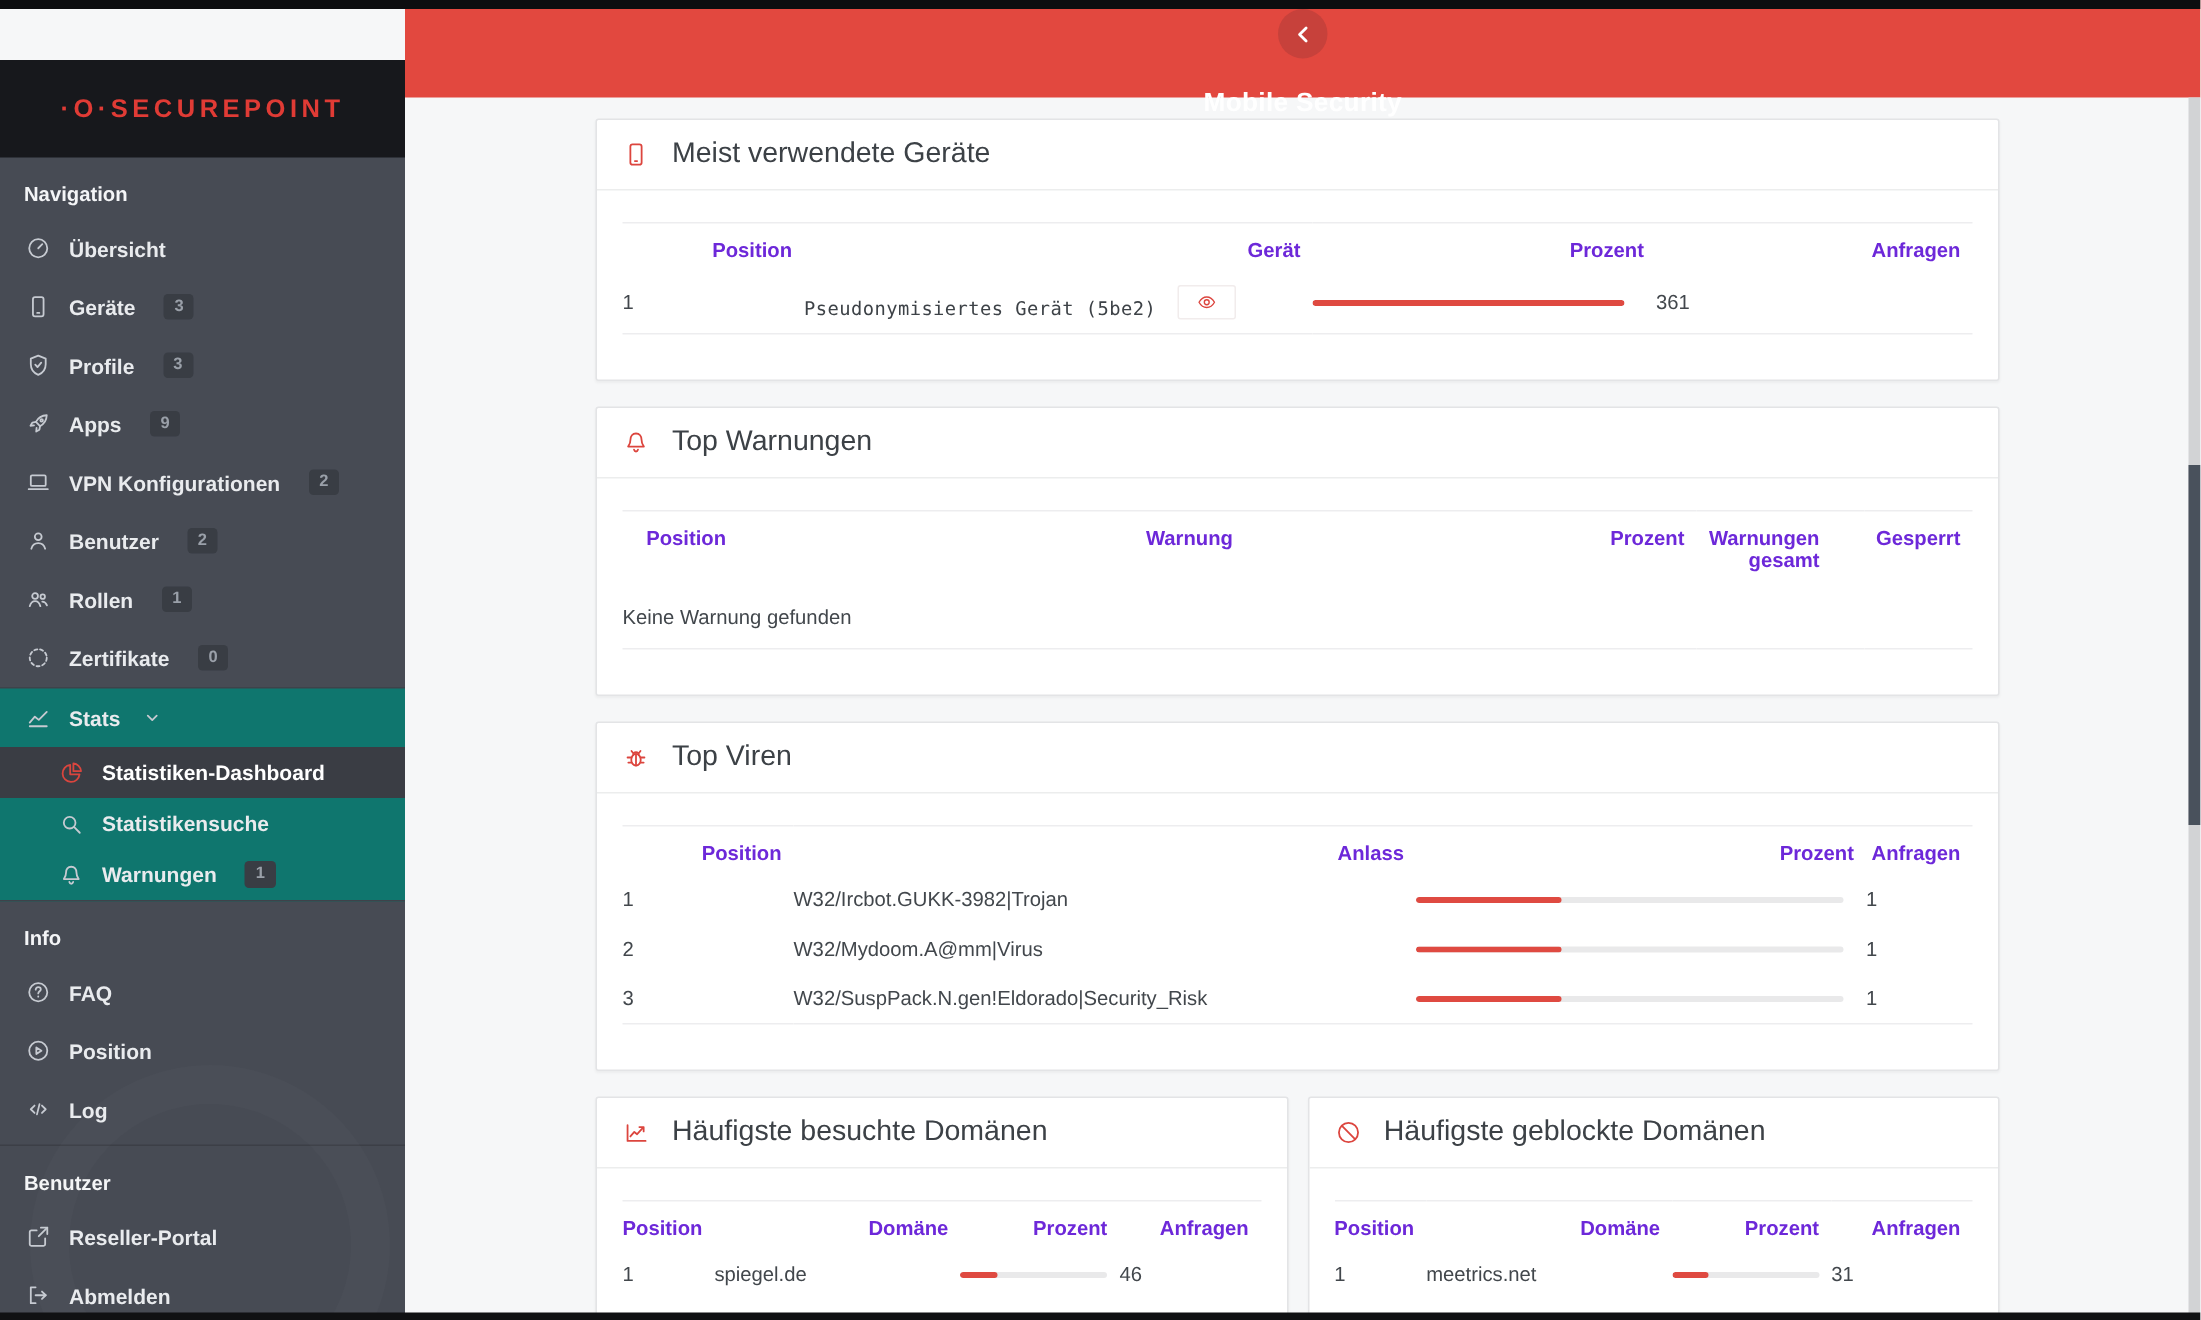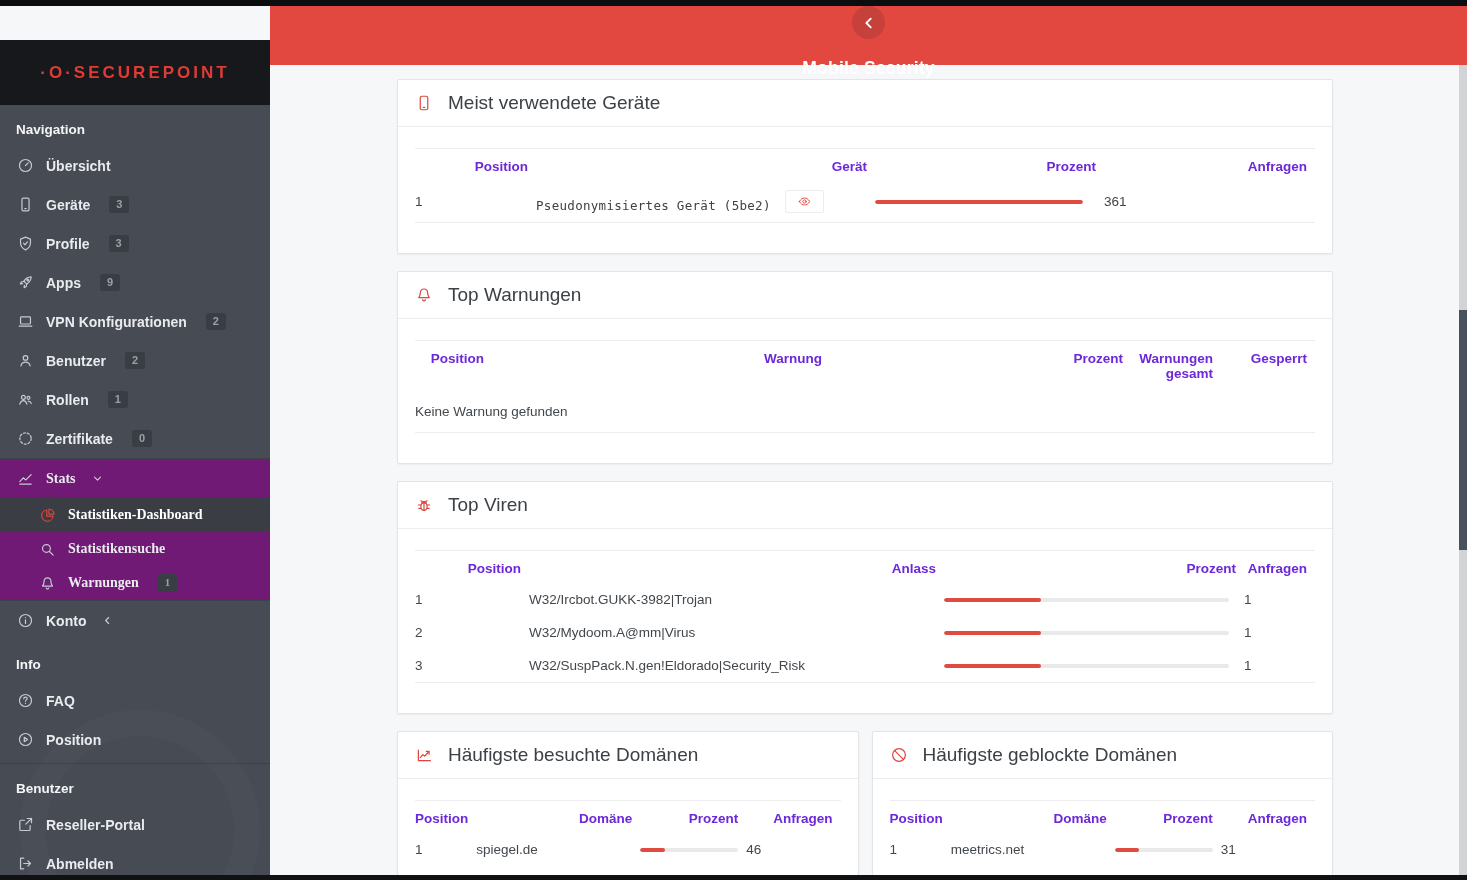--- a/index.html
+++ b/index.html
@@ -18,21 +18,21 @@
   .logo { color:#e03b35; font-weight:bold; font-size:17px; letter-spacing:3px; white-space:nowrap; }
 
   .nav-section-title { padding:17px 16px 9px; font-size:13.5px; font-weight:bold; color:#f4f5f7; }
   .nav-item { height:39px; display:flex; align-items:center; gap:12px; padding:0 16px; font-size:14px; font-weight:bold; color:#e9ebee; cursor:pointer; }
   .nav-item .nicon { width:18px; height:17px; color:#c6cad1; display:flex; align-items:center; justify-content:center; flex-shrink:0; }
   .nav-item svg { width:17px; height:17px; display:block; }
   .chev svg { width:11px; height:11px; }
   .chev { color:#c6cad1; margin-left:4px; display:flex; align-items:center; }
   .badge { background:#393d44; color:#9aa0a9; font-size:11px; font-weight:bold; padding:2px 7px; border-radius:3px; margin-left:7px; line-height:1.2; }
 
-  .stats-group { background:#701a75; border-top:1px solid #3e424a; border-bottom:1px solid #3e424a;font-family:Liberation Serif, serif; }
+  .stats-group { background:#0f766e; border-top:1px solid #3e424a; border-bottom:1px solid #3e424a; }
   .nav-item.sub { height:34px; padding-left:38px; }
   .nav-item.active { background:#3a3d44; color:#ffffff; }
   .nav-item.active .nicon { color:#da453e; }
 
   .sidebar-divider { border-top:1px solid #3c3f46; margin-top:4px; }
   .watermark { position:absolute; left:20px; bottom:-70px; width:240px; height:240px; border-radius:50%; border:26px solid rgba(255,255,255,0.018); pointer-events:none; }
 
   
   .main { flex:1; display:flex; flex-direction:column; background:#f6f7f8; position:relative; min-width:0; }
   .topbar { height:65px; background:#e2483f; display:flex; align-items:center; padding:6px 16px 0; gap:19px; flex-shrink:0;flex-direction:column; }
@@ -226,35 +226,20 @@
             <svg viewBox="0 0 24 24" fill="none" stroke="currentColor" stroke-width="1.7" stroke-linecap="round" stroke-linejoin="round">
               <path d="M12 4 C8.8 4 7.1 6.4 7.1 9.4 C7.1 13 5.6 14.6 5 15.6 H19 C18.4 14.6 16.9 13 16.9 9.4 C16.9 6.4 15.2 4 12 4 Z"></path>
               <path d="M10.2 18.3 C10.5 19.4 11.1 20 12 20 C12.9 20 13.5 19.4 13.8 18.3"></path>
             </svg>
           </span>
         <span>Warnungen</span>
         <span class="badge">1</span>
       </div>
     </div>
 
-    <div class="nav-item">
-      <span class="nicon">
-          <svg viewBox="0 0 24 24" fill="none" stroke="currentColor" stroke-width="1.7" stroke-linecap="round" stroke-linejoin="round">
-            <circle cx="12" cy="12" r="8.5"></circle>
-            <path d="M12 11.2 V16.2"></path>
-            <path d="M12 7.8 V8"></path>
-          </svg>
-        </span>
-      <span>Konto</span>
-      <span class="chev">
-          <svg viewBox="0 0 24 24" fill="none" stroke="currentColor" stroke-width="2.6" stroke-linecap="round" stroke-linejoin="round">
-            <path d="M14.5 5.5 L8 12 L14.5 18.5"></path>
-          </svg>
-        </span>
-    </div>
 
     <div class="nav-section-title">Info</div>
 
     <div class="nav-item">
       <span class="nicon">
           <svg viewBox="0 0 24 24" fill="none" stroke="currentColor" stroke-width="1.7" stroke-linecap="round" stroke-linejoin="round">
             <circle cx="12" cy="12" r="8.5"></circle>
             <path d="M9.6 9.6 C9.6 8.1 10.6 7.1 12 7.1 C13.4 7.1 14.4 8.1 14.4 9.3 C14.4 11 12 11.2 12 13.1"></path>
             <path d="M12 16 V16.2"></path>
           </svg>
@@ -265,20 +250,30 @@
     <div class="nav-item">
       <span class="nicon">
           <svg viewBox="0 0 24 24" fill="none" stroke="currentColor" stroke-width="1.7" stroke-linecap="round" stroke-linejoin="round">
             <circle cx="12" cy="12" r="8.5"></circle>
             <path d="M10.2 8.9 L15 12 L10.2 15.1 Z"></path>
           </svg>
         </span>
       <span>Position</span>
     </div>
 
+    <div class="nav-item">
+      <span class="nicon">
+          <svg viewBox="0 0 24 24" fill="none" stroke="currentColor" stroke-width="1.7" stroke-linecap="round" stroke-linejoin="round">
+            <path d="M8.5 8.5 L5 12 L8.5 15.5"></path>
+            <path d="M15.5 8.5 L19 12 L15.5 15.5"></path>
+            <path d="M13.2 7.2 L10.8 16.8"></path>
+          </svg>
+        </span>
+      <span>Log</span>
+    </div>
 
     <div class="sidebar-divider"></div>
 
     <div class="nav-section-title">Benutzer</div>
 
     <div class="nav-item">
       <span class="nicon">
           <svg viewBox="0 0 24 24" fill="none" stroke="currentColor" stroke-width="1.7" stroke-linecap="round" stroke-linejoin="round">
             <path d="M18.5 13.5 V19 A1.5 1.5 0 0 1 17 20.5 H5.5 A1.5 1.5 0 0 1 4 19 V7.5 A1.5 1.5 0 0 1 5.5 6 H10.5"></path>
             <path d="M14.5 3.5 H20.5 V9.5"></path>

